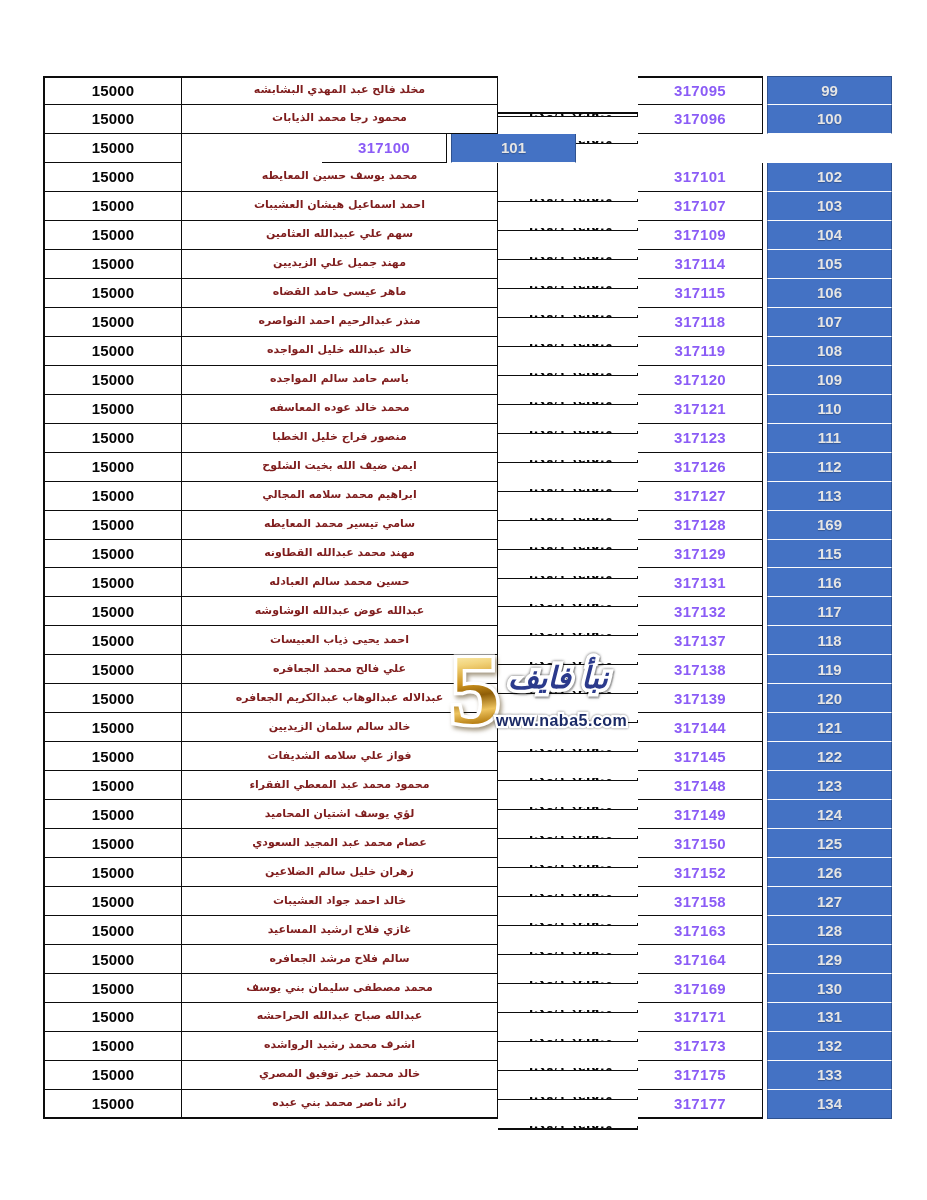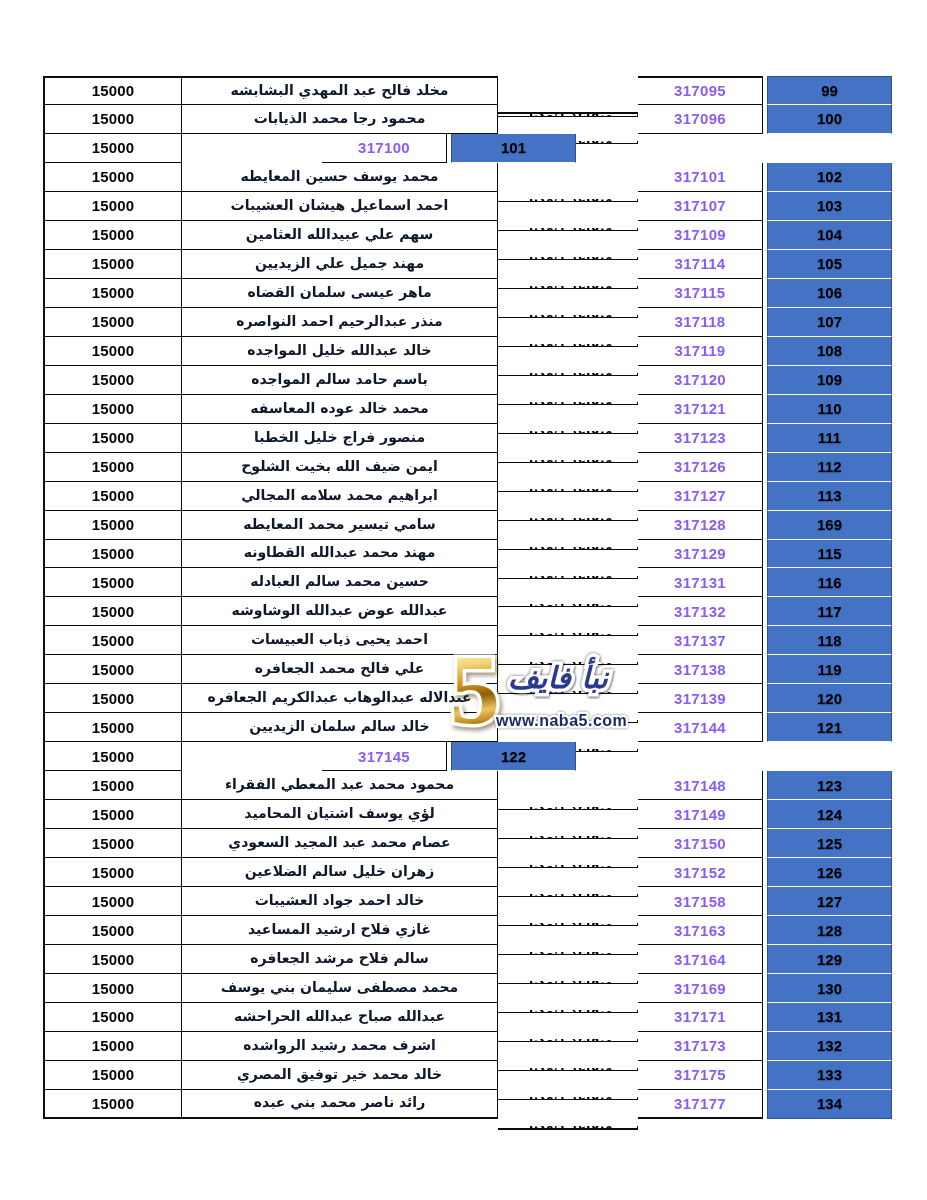--- a/index.html
+++ b/index.html
@@ -15,26 +15,26 @@
   .w{background:#ffffff;border-right:1.4px solid #0d0d0d;border-bottom:1.4px solid #0d0d0d;}
   .c0{border-left:2px solid #0d0d0d;width:139px;}
   .c1{width:316px;}
   .c2{width:140px;}
   .c3{width:125px;}
   .t-row:first-child .w{border-top:2px solid #0d0d0d;}
   .t-row:last-child .w{border-bottom:2px solid #0d0d0d;}
 
   .amount{font-weight:bold;font-size:15px;color:#050505;letter-spacing:.2px;}
   .name{font-family:"DejaVu Sans",sans-serif;direction:rtl;font-weight:bold;
-        font-size:14px;color:#0f172a;padding-bottom:2px;}
+        font-size:11px;color:#7f1d1d;padding-bottom:2px;}
   .rank{font-family:"DejaVu Sans",sans-serif;direction:rtl;font-weight:bold;
         font-size:12.5px;color:#050505;padding-bottom:2px;margin-top:36px;}
   .id{font-weight:bold;font-size:15px;color:#8b5cf6;letter-spacing:.3px;}
 
-  .b{width:125px;margin-left:4px;background:#4472C4;color:#000000;
+  .b{width:125px;margin-left:4px;background:#4472C4;color:#e5e5e5;
      font-weight:bold;font-size:15px;border-bottom:1.4px solid #fdfdfd;
      border-left:1px solid #2F528F;border-right:1px solid #2F528F;
      text-shadow:0 1px 1px rgba(0,0,0,.25);}
   .t-row:first-child .b{border-top:1.5px solid #2F528F;}
   .t-row:last-child .b{border-bottom:1.5px solid #2F528F;}
 
   
   .wm{position:absolute;left:444px;top:650px;width:230px;height:100px;z-index:5;
       pointer-events:none;}
   .wm span{position:absolute;white-space:nowrap;}
@@ -104,21 +104,21 @@
       </div>
       <div class="t-row">
         <div class="cell w c0 amount">15000</div>
         <div class="cell w c1 name">مهند جميل علي الزيديين</div>
         <div class="cell w c2 rank">متقاعد ١/وكيل</div>
         <div class="cell w c3 id">317114</div>
         <div class="cell b serial">105</div>
       </div>
       <div class="t-row">
         <div class="cell w c0 amount">15000</div>
-        <div class="cell w c1 name">ماهر عيسى سلمان القضاه</div>
+        <div class="cell w c1 name">ماهر عيسى حامد القضاه</div>
         <div class="cell w c2 rank">متقاعد ١/وكيل</div>
         <div class="cell w c3 id">317115</div>
         <div class="cell b serial">106</div>
       </div>
       <div class="t-row">
         <div class="cell w c0 amount">15000</div>
         <div class="cell w c1 name">منذر عبدالرحيم احمد النواصره</div>
         <div class="cell w c2 rank">متقاعد ١/وكيل</div>
         <div class="cell w c3 id">317118</div>
         <div class="cell b serial">107</div>
@@ -216,20 +216,21 @@
       </div>
       <div class="t-row">
         <div class="cell w c0 amount">15000</div>
         <div class="cell w c1 name">خالد سالم سلمان الزيديين</div>
         <div class="cell w c2 rank">متقاعد ١/وكيل</div>
         <div class="cell w c3 id">317144</div>
         <div class="cell b serial">121</div>
       </div>
       <div class="t-row">
         <div class="cell w c0 amount">15000</div>
+        <div class="cell w c1 name">فواز علي سلامه الشديفات</div>
         <div class="cell w c2 rank">متقاعد ١/وكيل</div>
         <div class="cell w c3 id">317145</div>
         <div class="cell b serial">122</div>
       </div>
       <div class="t-row">
         <div class="cell w c0 amount">15000</div>
         <div class="cell w c1 name">محمود محمد عبد المعطي الفقراء</div>
         <div class="cell w c2 rank">متقاعد ١/وكيل</div>
         <div class="cell w c3 id">317148</div>
         <div class="cell b serial">123</div>

